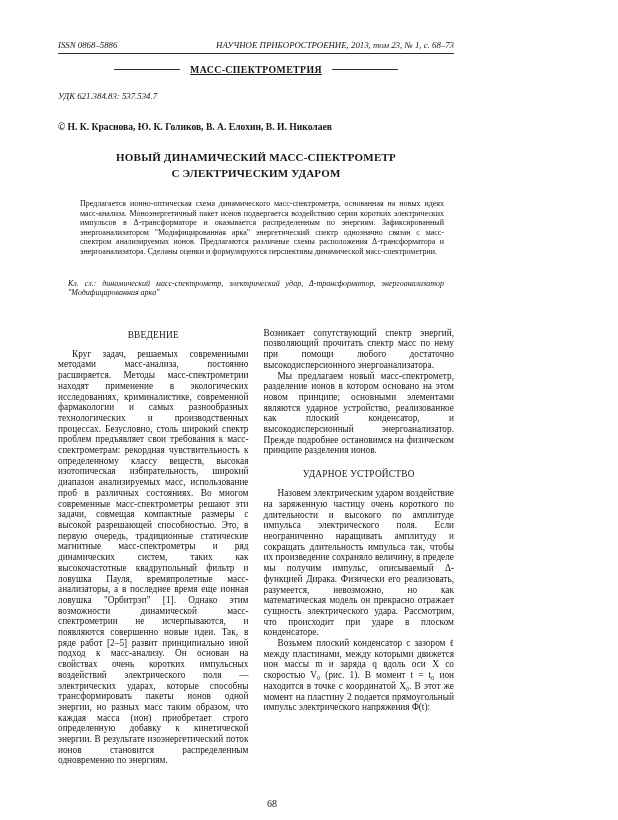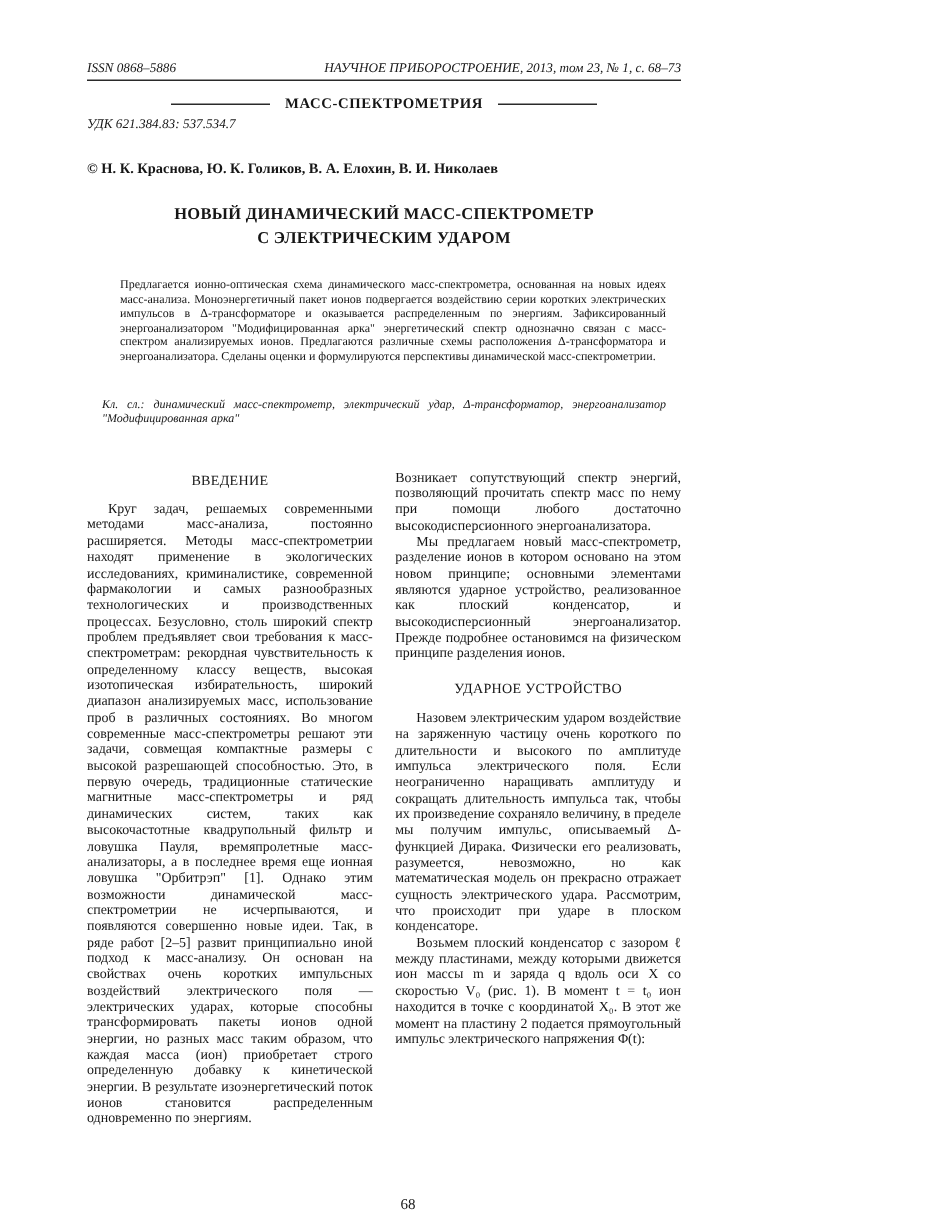--- a/index.html
+++ b/index.html
@@ -4,24 +4,24 @@
 <style>
   * { box-sizing: border-box; }
   html, body { margin: 0; padding: 0; background: #ffffff; }
   .page {
     width: 512px; height: 820px; background: #ffffff;
     font-family: "Liberation Serif", serif; color: #161616;
     padding: 40px 58px 1px 58px; position: relative; overflow: hidden;
   }
   .masthead-row { display: flex; justify-content: space-between; font-style: italic; font-size: 8.8px; }
   .masthead-rule { border-top: 1px solid #2a2a2a; margin-top: 3px; }
-  .section-banner { display: flex; align-items: center; margin: 10px 56px 0 56px; }
+  .section-banner { display: flex; align-items: center; margin: 10px 56px 0 56px; text-decoration: underline; }
   .banner-line { flex: 1; border-top: 1.4px solid #2a2a2a; }
   .banner-text { font-weight: bold; font-size: 9.8px; letter-spacing: .4px; padding: 0 10px; white-space: nowrap; }
-  .udk { margin-top: 2px; font-style: italic; font-size: 8.8px; }
+  .udk { margin-top: 16px; font-style: italic; font-size: 8.8px; }
   .authors { margin-top: 20px; font-weight: bold; font-size: 9.6px; }
   .title { margin: 18px 0 0 0; text-align: center; font-size: 11px; line-height: 15.5px; font-weight: bold; letter-spacing: .2px; }
   .abstract { margin: 18px 10px 0 22px; font-size: 8px; line-height: 9.6px; text-align: justify; }
   .keywords { margin: 22px 10px 0 10px; font-size: 8px; line-height: 9.6px; font-style: italic; text-align: justify; }
   .columns { display: flex; gap: 15px; margin-top: 30px; }
   .col { flex: 1; min-width: 0; }
   .col-heading { margin: 2px 0 9px 0; font-size: 9.4px; text-align: center; font-weight: normal; letter-spacing: .2px; }
   .col-heading.mt { margin-top: 13px; }
   .body-par { margin: 0; font-size: 9.3px; line-height: 10.7px; text-align: justify; }
   .body-par.indent { text-indent: 14px; }

